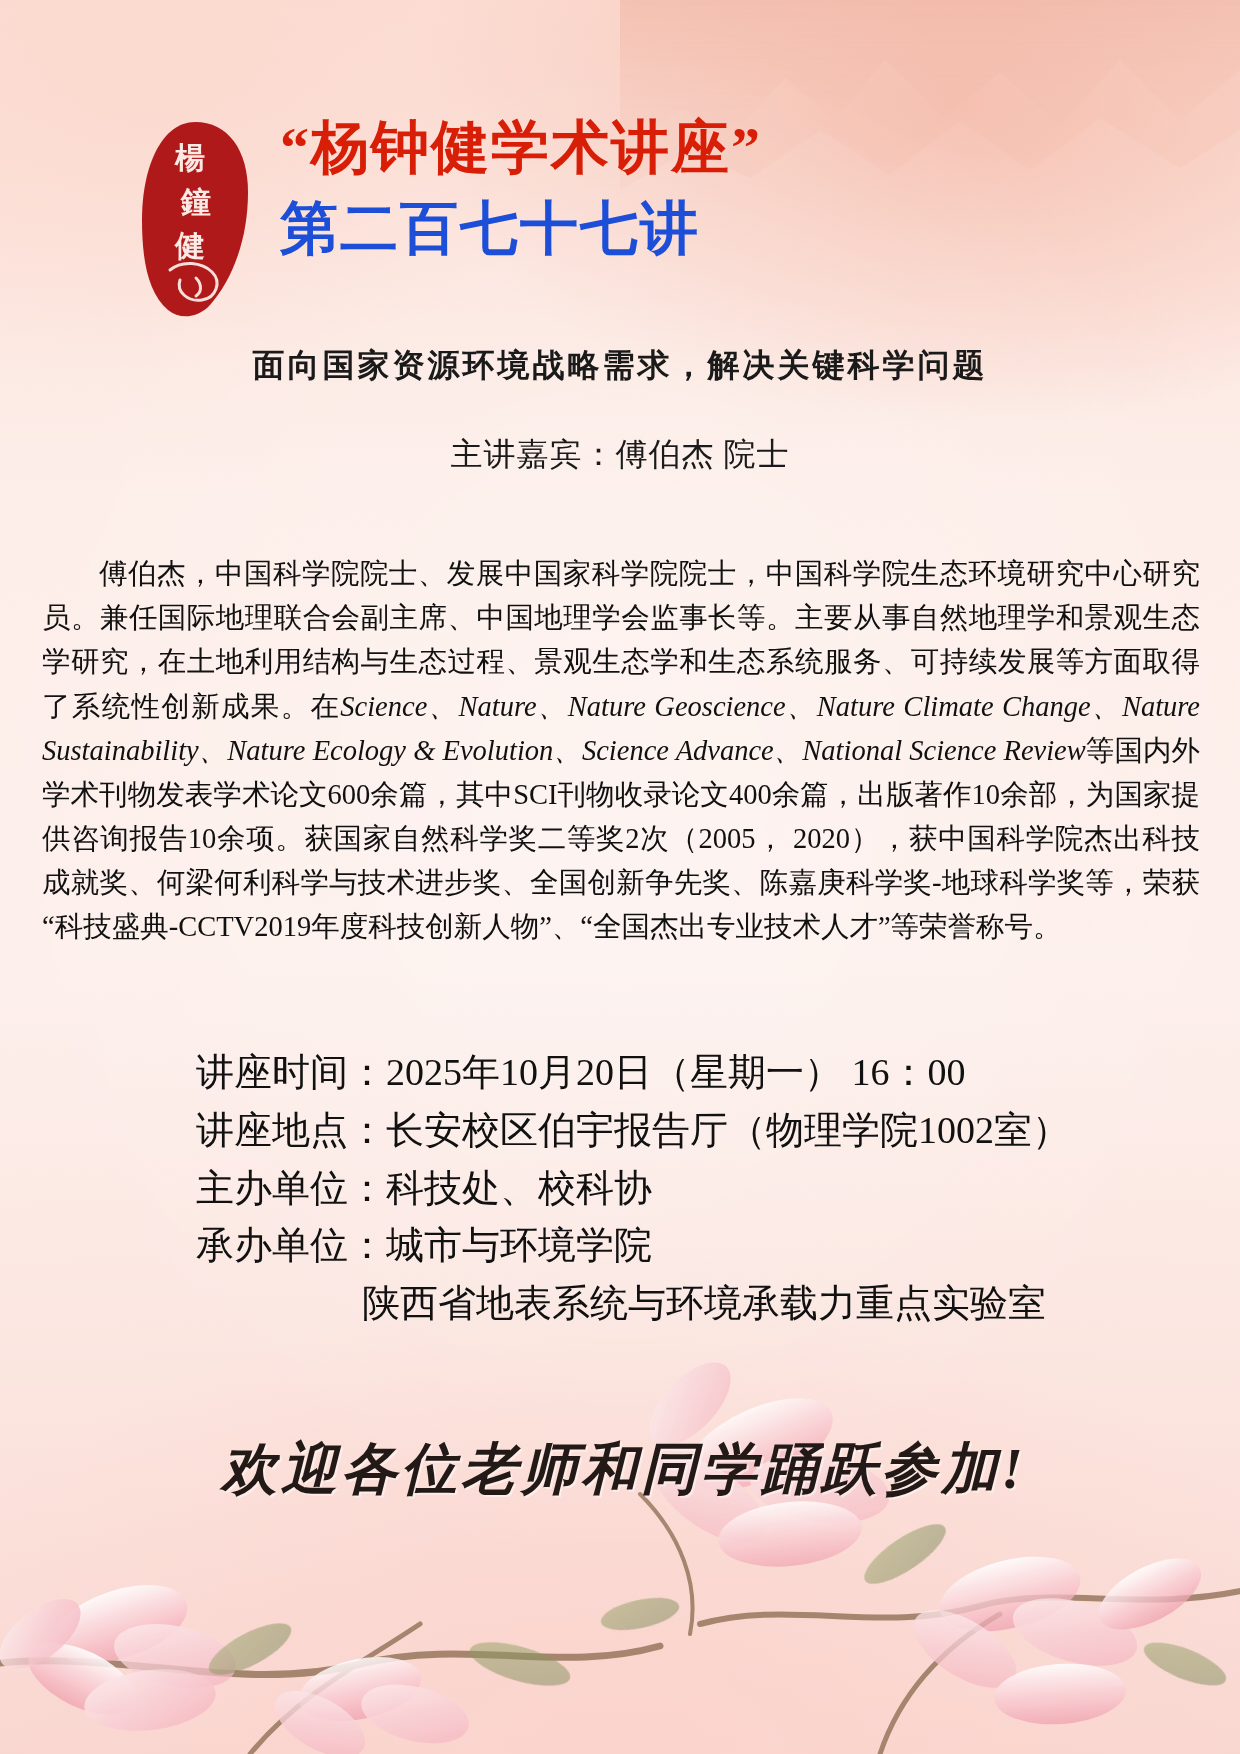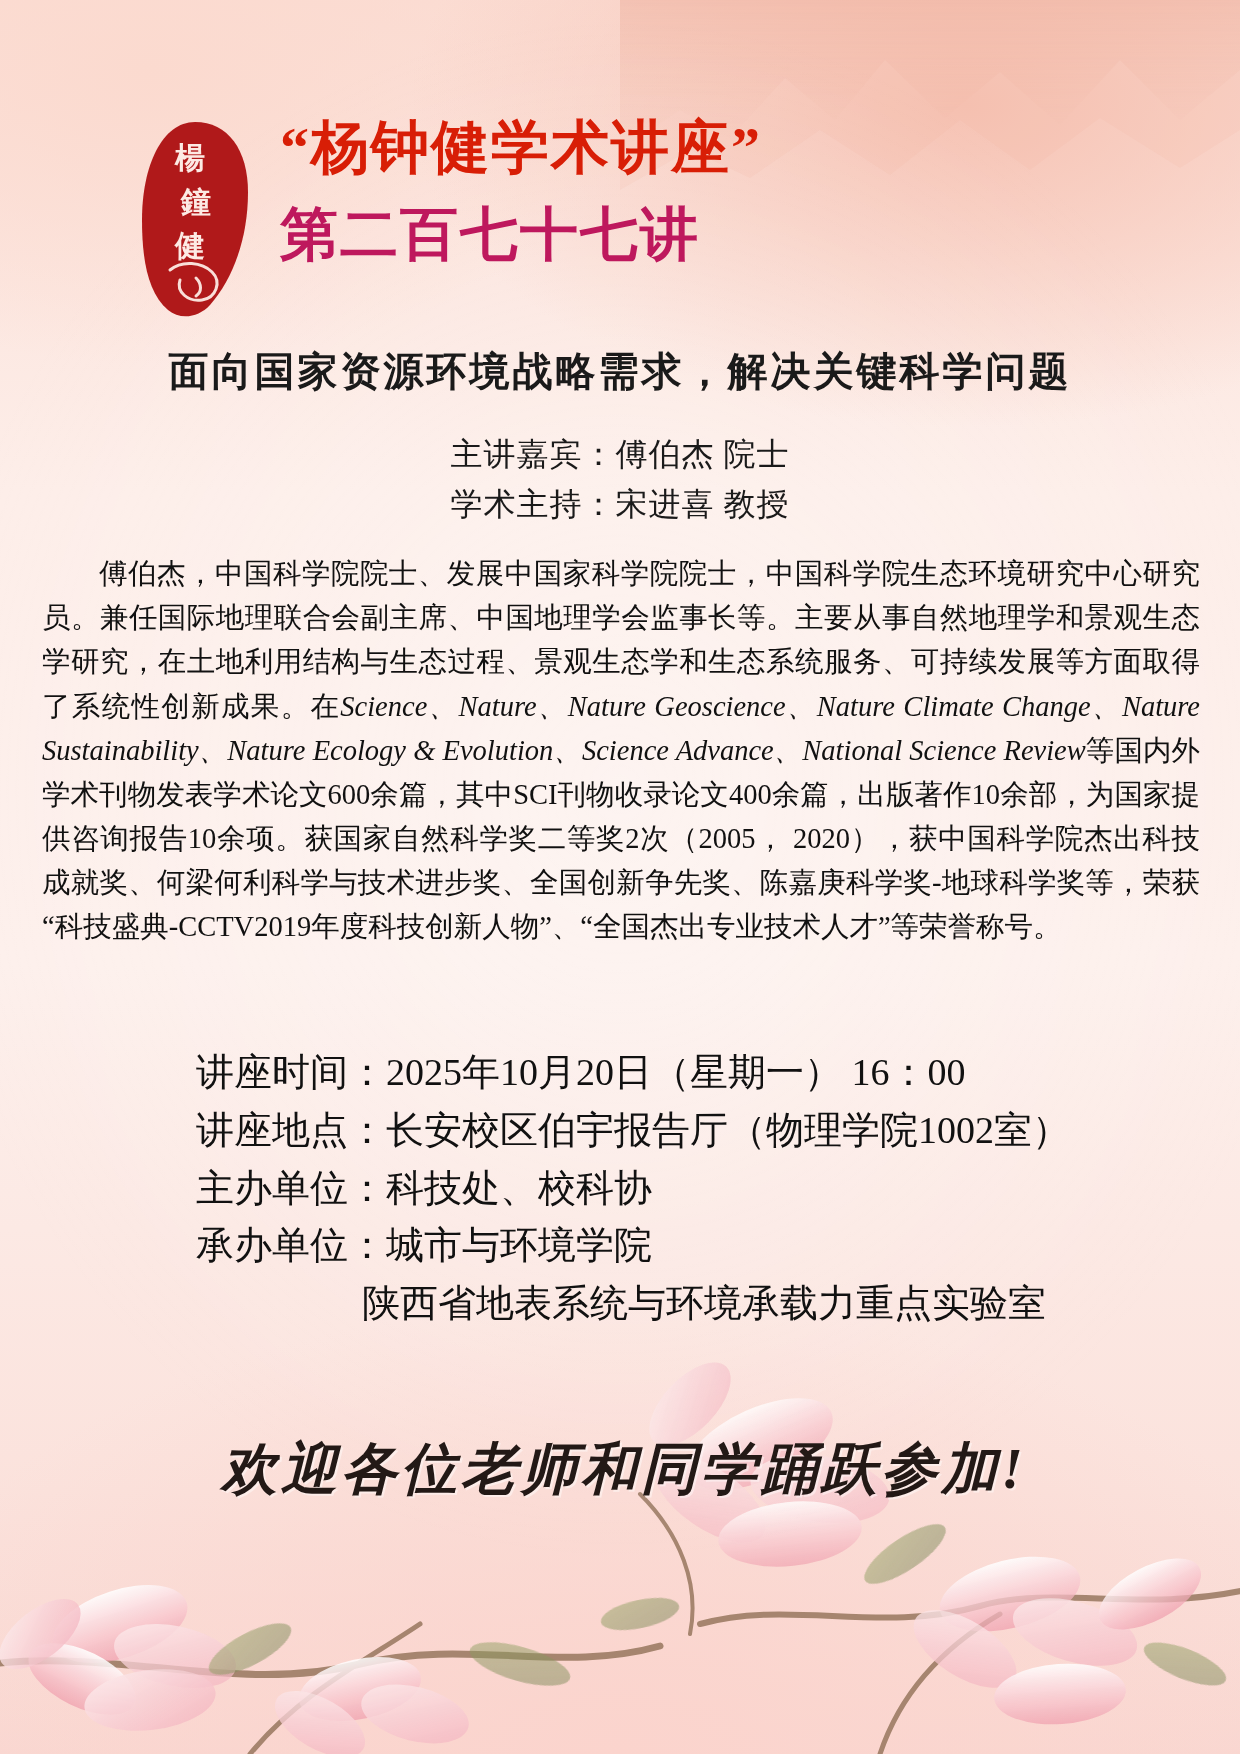--- a/index.html
+++ b/index.html
@@ -76,35 +76,35 @@
     line-height: 1.25;
     color: #d81e06;
     letter-spacing: 2px;
     white-space: nowrap;
   }
   .title-2 {
     font-family: "Liberation Serif", serif;
     font-weight: bold;
     font-size: 58px;
     line-height: 1.3;
-    color: #be185d;
+    color: #1d4ed8;
     letter-spacing: 2px;
-    margin-top: 12px;
+    margin-top: 6px;
     white-space: nowrap;
   }
 
   .subject {
     position: absolute;
     top: 344px;
     left: 60px;
     width: 1120px;
     text-align: center;
     font-family: "Liberation Serif", serif;
     font-weight: bold;
-    font-size: 40px;
+    font-size: 32px;
     letter-spacing: 3px;
     color: #1a1a1a;
   }
 
   .speakers {
     position: absolute;
     top: 430px;
     left: 0;
     width: 1240px;
     text-align: center;
@@ -269,21 +269,20 @@
 
   <div class="title-block">
     <div class="title-1">“杨钟健学术讲座”</div>
     <div class="title-2">第二百七十七讲</div>
   </div>
 
   <div class="subject">面向国家资源环境战略需求，解决关键科学问题</div>
 
   <div class="speakers">
     <div>主讲嘉宾：傅伯杰  院士</div>
-    <div>学术主持：宋进喜  教授</div>
   </div>
 
   <div class="bio">
     <span>傅伯杰，中国科学院院士、发展中国家科学院院士，中国科学院生态环境研究中心研究员。兼任国际地理联合会副主席、中国地理学会监事长等。主要从事自然地理学和景观生态学研究，在土地利用结构与生态过程、景观生态学和生态系统服务、可持续发展等方面取得了系统性创新成果。在</span><span class="journals">Science、Nature、Nature Geoscience、Nature Climate Change、Nature Sustainability、Nature Ecology &amp; Evolution、Science Advance、National Science Review</span><span>等国内外学术刊物发表学术论文600余篇，其中SCI刊物收录论文400余篇，出版著作10余部，为国家提供咨询报告10余项。获国家自然科学奖二等奖2次（2005， 2020），获中国科学院杰出科技成就奖、何梁何利科学与技术进步奖、全国创新争先奖、陈嘉庚科学奖-地球科学奖等，荣获“科技盛典-CCTV2019年度科技创新人物”、“全国杰出专业技术人才”等荣誉称号。</span>
   </div>
 
   <div class="details">
     <div class="row">
       <span class="lbl">讲座时间：</span>
       <span class="val">2025年10月20日（星期一） 16：00</span>

